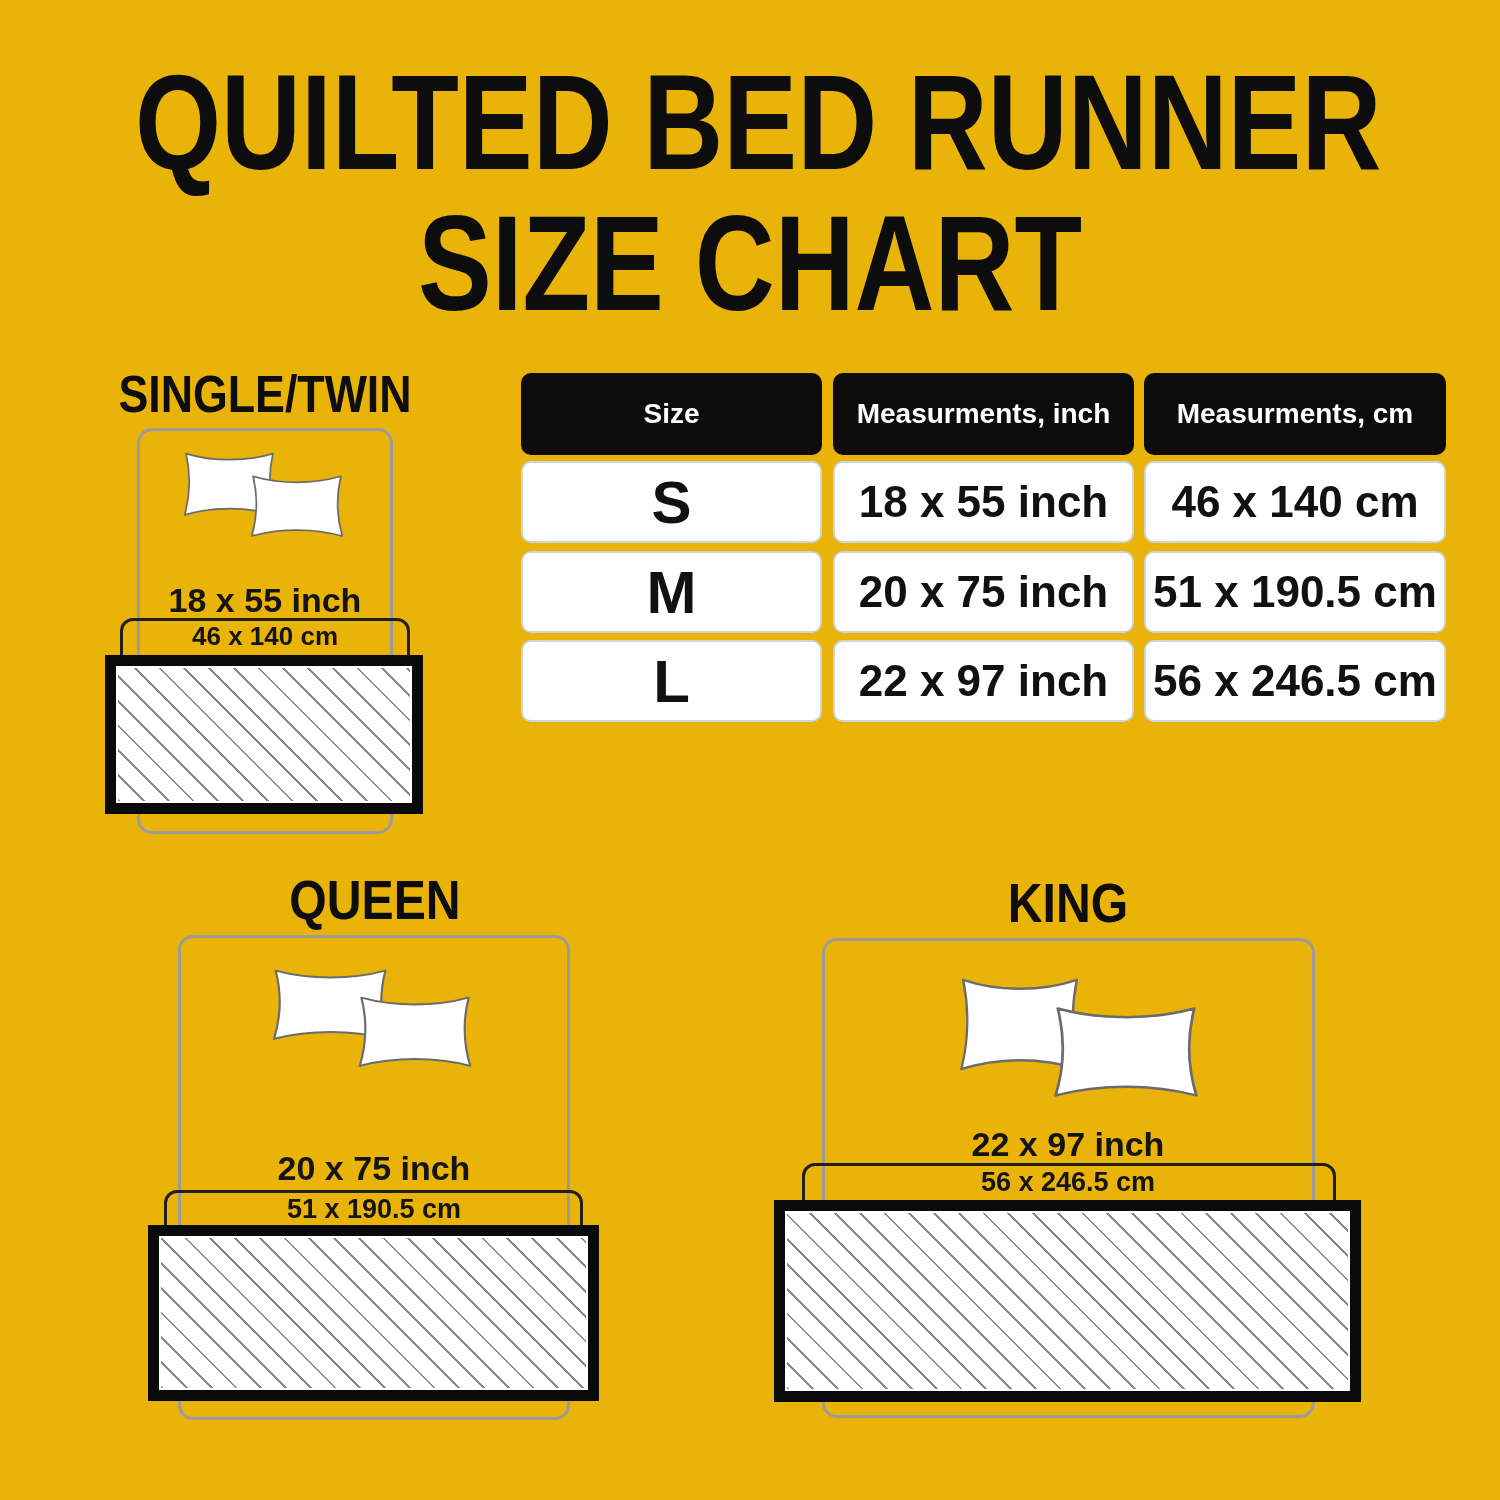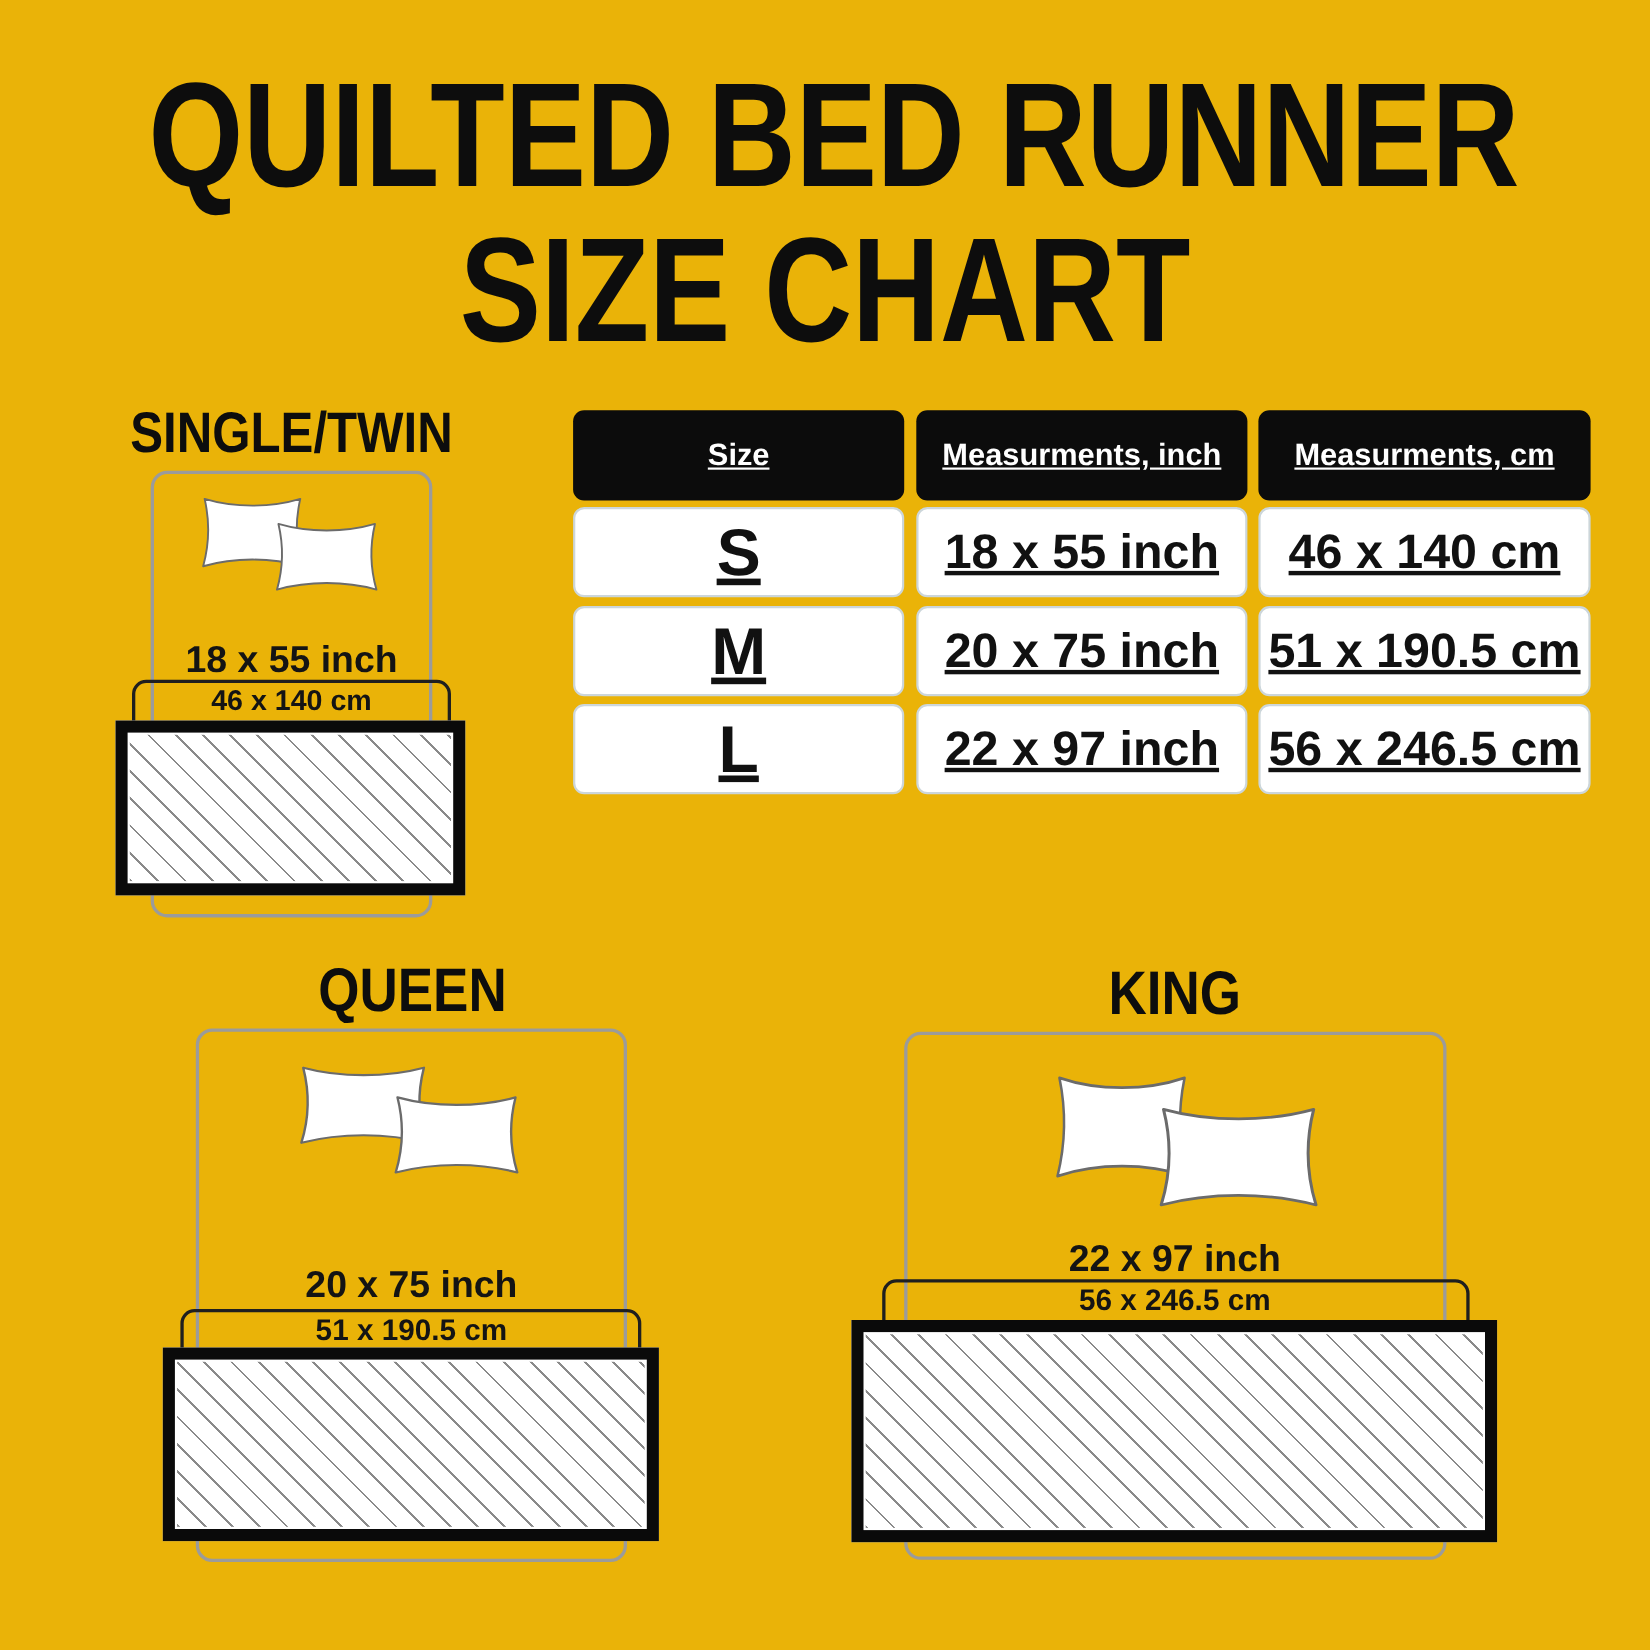--- a/index.html
+++ b/index.html
@@ -12,21 +12,21 @@
     position:absolute;left:0;width:1500px;text-align:center;
     font-size:135px;font-weight:bold;line-height:1;white-space:nowrap;
     transform:scaleX(0.82);transform-origin:50% 50%;letter-spacing:0px;color:#0d0d0d;
   }
   .title-line.l1{top:55px;}
   .title-line.l2{top:196px;}
   
   .tcell{
     position:absolute;height:82px;border-radius:10px;
     display:flex;align-items:center;justify-content:center;
-    font-weight:bold;box-sizing:border-box;white-space:nowrap;text-decoration:underline;
+    font-weight:bold;box-sizing:border-box;white-space:nowrap;
   }
   .thead{background:#0c0c0c;color:#ffffff;font-size:28px;}
   .tdata{background:#ffffff;border:2px solid #ccd6da;color:#111111;font-size:44px;}
   .tsize{font-size:60px;}
   .col1{left:521px;width:301px;}
   .col2{left:833px;width:301px;}
   .col3{left:1144px;width:302px;}
   .rowH{top:373px;}
   .row0{top:461px;}
   .row1{top:551px;}

